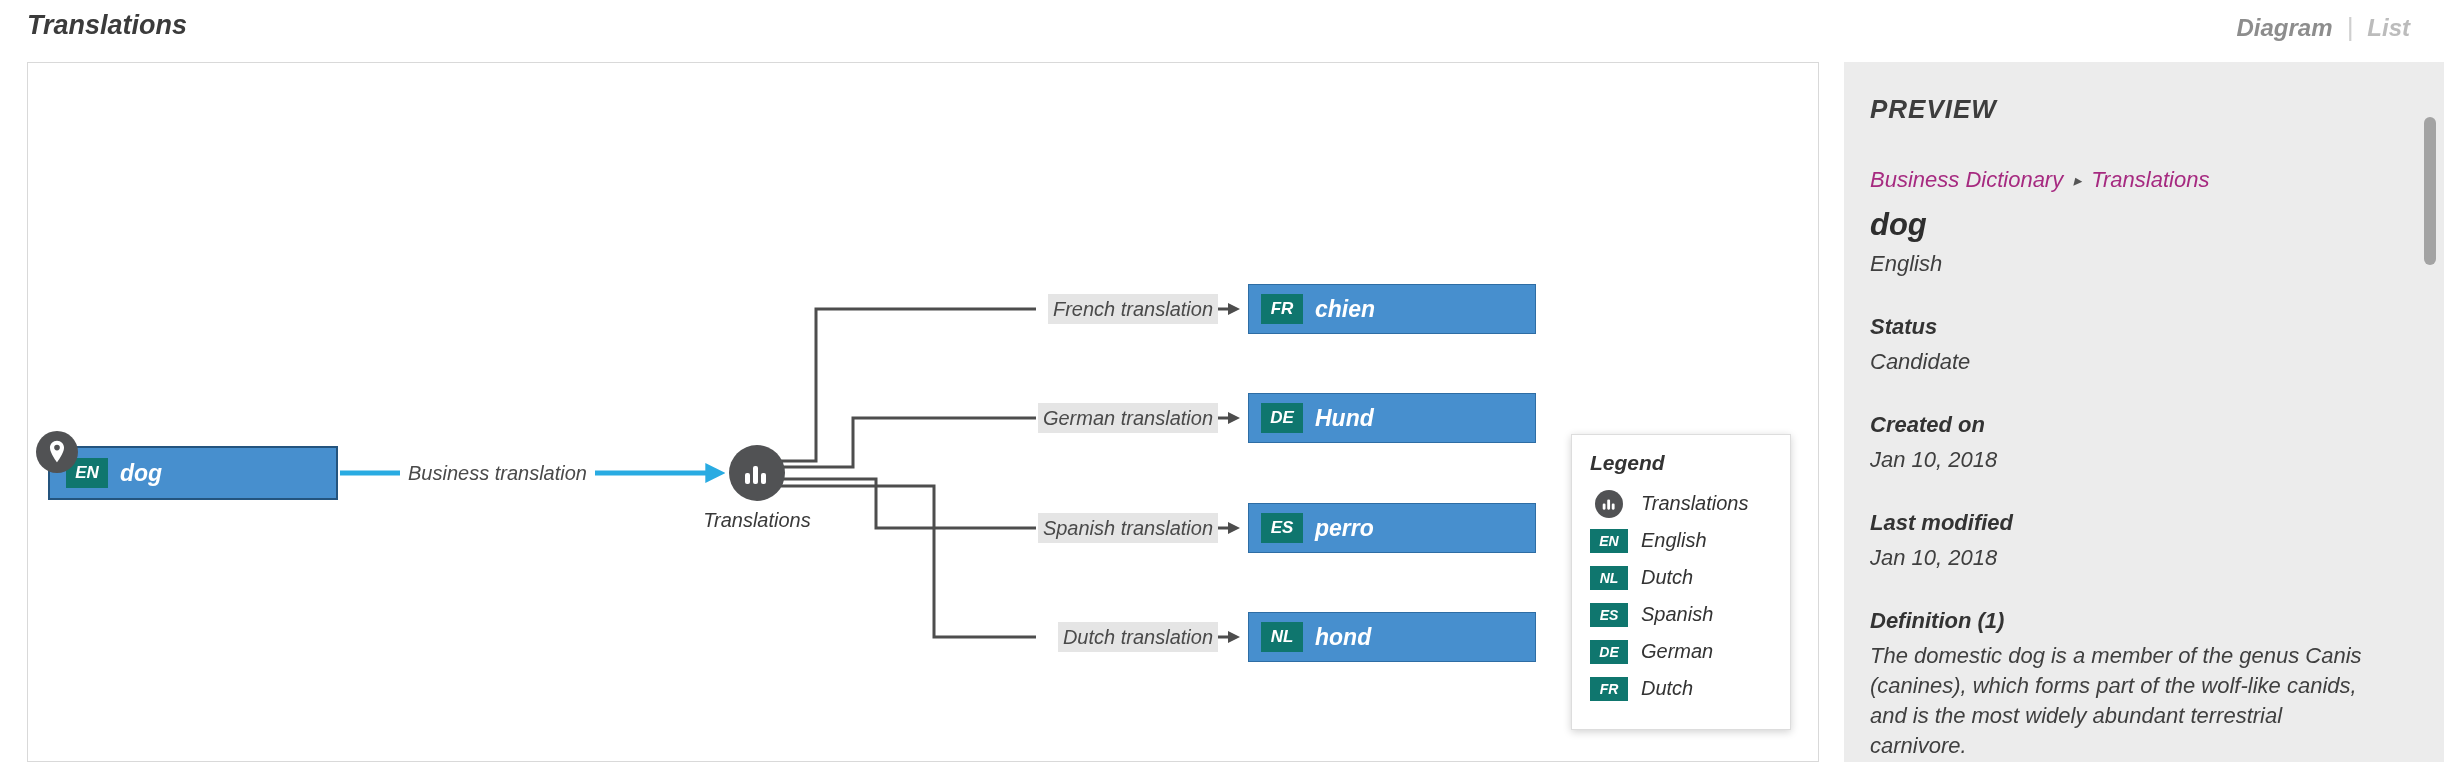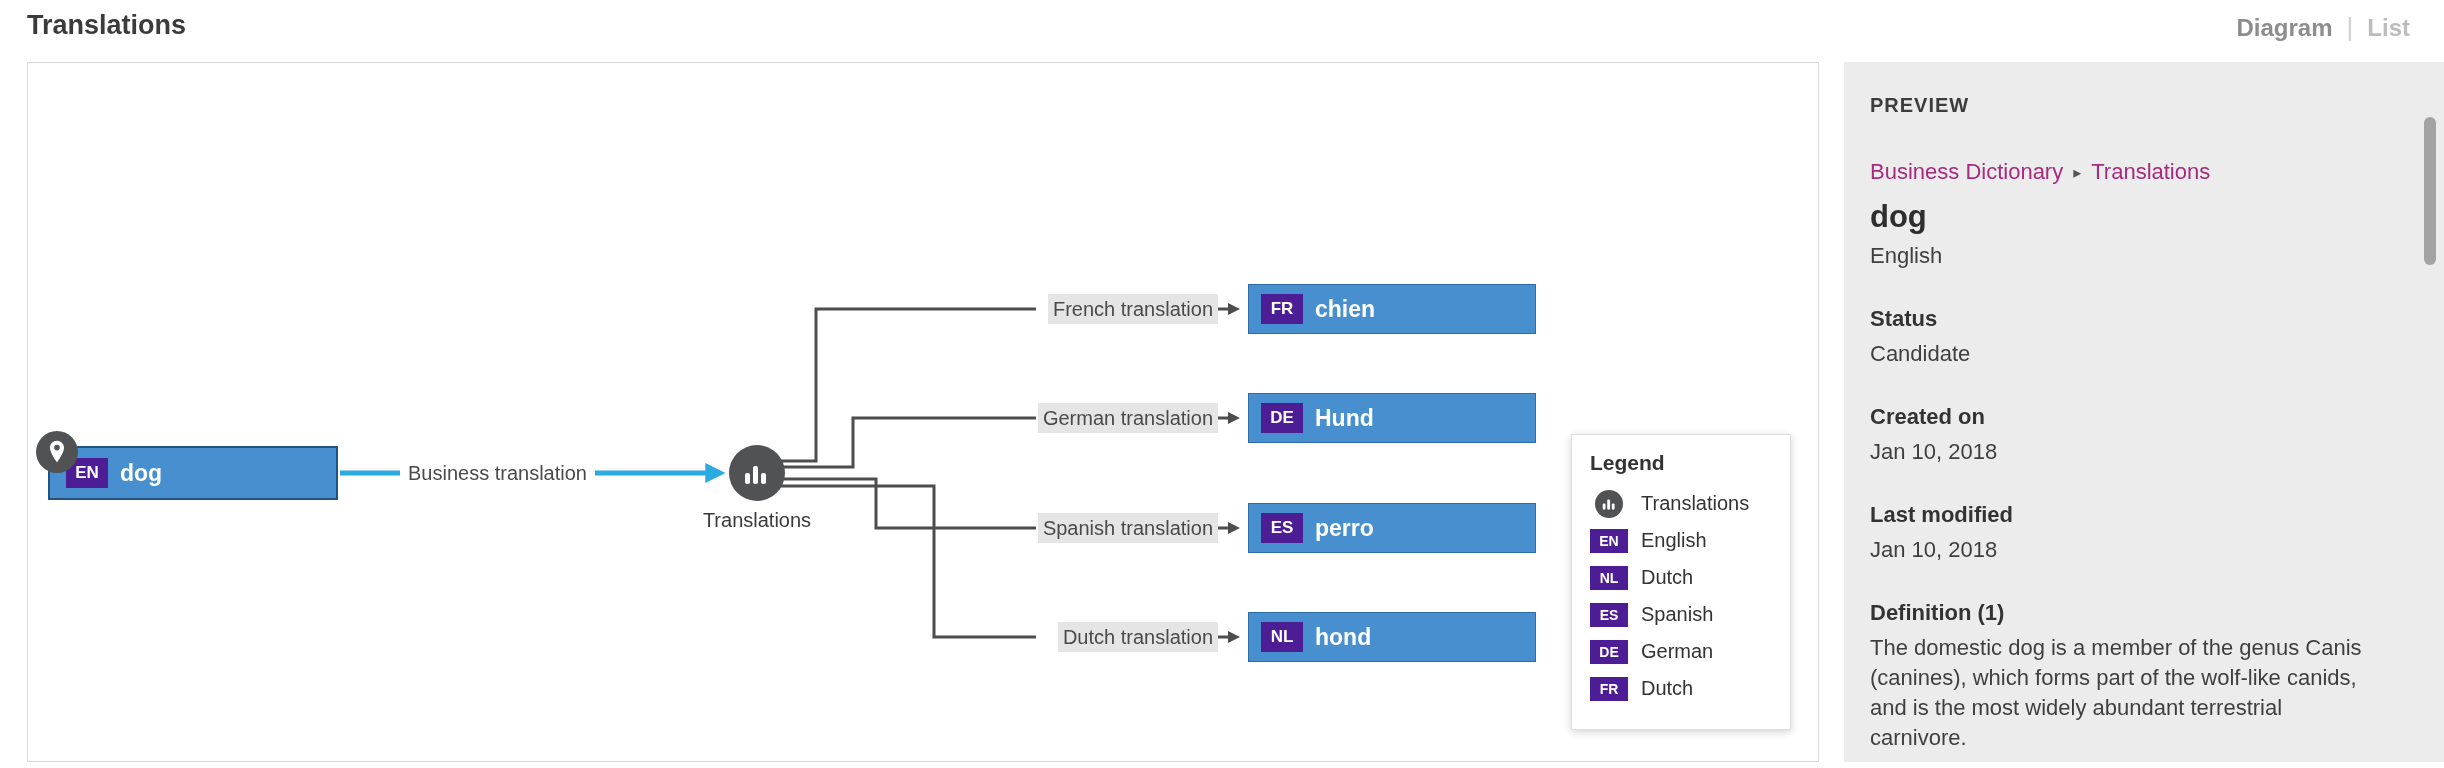--- a/index.html
+++ b/index.html
@@ -1,49 +1,49 @@
 <!DOCTYPE html>
 <html><head>
 <meta charset="utf-8">
 <style>
   * { box-sizing: border-box; margin: 0; padding: 0; }
   html,body { background:#fff; font-family:"Liberation Sans", sans-serif; }
-  .page { position:relative; width:2444px; height:768px; background:#fff; overflow:hidden; }
+  .page { position:relative; width:2444px; height:768px; background:#fff; overflow:hidden;font-style:italic; }
 
   .page-title { position:absolute; left:27px; top:10px; font-size:27px; font-weight:700; color:#3b3b3b; }
   .view-toggle { position:absolute; right:34px; top:12px; display:flex; align-items:center; gap:14px; font-size:24px; font-weight:700; }
   .view-toggle .active { color:#8d8d8d; cursor:pointer; }
   .view-toggle .inactive { color:#bcbcbc; cursor:pointer; }
   .view-toggle .sep { color:#cfcfcf; font-weight:400; font-size:26px; }
 
   .canvas { position:absolute; left:27px; top:62px; width:1792px; height:700px; border:1px solid #d9d9d9; background:#fff; overflow:hidden; }
   .connectors { position:absolute; left:0; top:0; z-index:1; }
 
   .node { position:absolute; display:flex; align-items:center; background:#478fce; z-index:3; }
   .source-node { left:20px; top:383px; width:290px; height:54px; border:2px solid #24547e; padding-left:16px; cursor:pointer; }
   .target-node { left:1220px; width:288px; height:50px; border:1px solid #2e6da4; padding-left:12px; cursor:pointer; }
-  .badge { background:#4c1d95; color:#fff; font-weight:700; border-radius:0; display:inline-flex; align-items:center; justify-content:center; }
+  .badge { background:#0f766e; color:#fff; font-weight:700; border-radius:0; display:inline-flex; align-items:center; justify-content:center; }
   .node .badge { min-width:42px; height:30px; font-size:17px; padding:0 6px; }
   .node-label { color:#fff; font-weight:700; font-size:23px; margin-left:12px; }
   .pin { position:absolute; left:-14px; top:-17px; width:42px; height:42px; border-radius:50%; background:#515254; display:flex; align-items:center; justify-content:center; z-index:4; }
 
   .edge-label { position:absolute; left:372px; top:394px; height:32px; line-height:32px; background:#fff; padding:0 8px; font-size:20px; color:#4a4a4a; z-index:2; }
   .hub { position:absolute; left:701px; top:382px; width:56px; height:56px; border-radius:50%; background:#515254; display:flex; align-items:center; justify-content:center; z-index:3; cursor:pointer; }
   .hub-label { position:absolute; left:629px; top:446px; width:200px; text-align:center; font-size:20px; color:#3a3a3a; z-index:2; }
   .relation-label { position:absolute; right:600px; height:30px; line-height:30px; background:#e5e5e5; padding:0 5px; font-size:20px; color:#4a4a4a; z-index:2; }
 
   .legend { position:absolute; left:1543px; top:371px; width:220px; height:296px; background:#fff; border:1px solid #ddd; box-shadow:0 2px 8px rgba(0,0,0,.18); z-index:5; padding:16px 0 0 18px; }
   .legend-title { font-size:21px; font-weight:700; color:#333; margin-bottom:10px; }
   .legend-item { display:flex; align-items:center; height:37px; gap:13px; font-size:20px; color:#333; }
   .legend-icon-wrap { width:38px; display:flex; justify-content:center; }
   .legend-hub { width:28px; height:28px; border-radius:50%; background:#515254; display:flex; align-items:center; justify-content:center; }
   .legend .badge { width:38px; height:24px; font-size:14px; }
 
   .sidebar { position:absolute; left:1844px; top:62px; width:600px; height:700px; background:#ececec; padding:20px 30px 0 26px; overflow:hidden; }
-  .preview-heading { font-size:20px; font-weight:700; letter-spacing:1px; color:#3d3d3d; margin-top:12px; }
+  .preview-heading { font-size:26px; font-weight:700; letter-spacing:1px; color:#3d3d3d; margin-top:12px; }
   .breadcrumb { margin-top:42px; font-size:22px; display:flex; align-items:center; gap:10px; }
   .breadcrumb a { color:#a62a80; text-decoration:none; cursor:pointer; }
   .crumb-sep { color:#555; font-size:16px; }
   .asset-title { margin-top:14px; font-size:31px; font-weight:700; color:#2e2e2e; }
   .field-label { margin-top:34px; font-size:22px; font-weight:700; color:#333; line-height:28px; }
   .field-value { margin-top:6px; font-size:22px; color:#3f3f3f; line-height:30px; }
   .definition-value { max-width:505px; }
   .scrollbar-thumb { position:absolute; right:8px; top:55px; width:12px; height:148px; border-radius:6px; background:#a3a3a3; cursor:pointer; }
 </style>
 </head>

